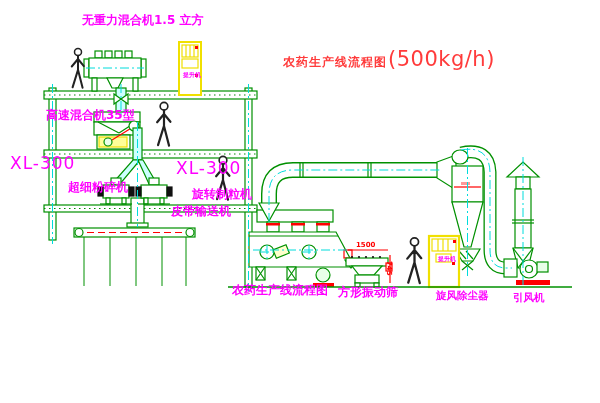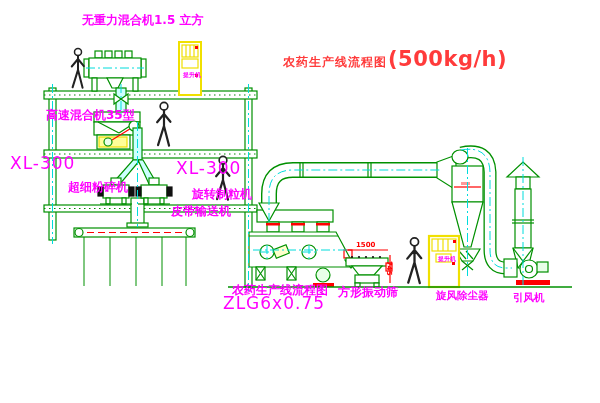--- a/index.html
+++ b/index.html
@@ -7,21 +7,21 @@
          font-family:"DejaVu Sans","Liberation Sans",sans-serif;}
   #art{position:absolute;left:0;top:0;}
   .lbl{position:absolute;white-space:nowrap;color:#ff00ff;line-height:1;}
   .lbl-sm{font-size:12px;font-weight:bold;letter-spacing:0px;}
   .lbl-md{font-size:10.5px;font-weight:bold;}
   .lbl-model{font-size:17px;font-weight:normal;letter-spacing:1px;}
   .lbl-tiny{font-size:6px;font-weight:bold;}
   .lbl-dim{font-size:7px;color:#ff0000;font-weight:bold;}
   #title{position:absolute;left:283px;top:47px;color:#ff3b3b;display:flex;align-items:baseline;}
   #title .cn{font-size:12px;font-weight:bold;letter-spacing:1px;}
-  #title .cap{font-size:21px;font-weight:bold;margin-left:1px;letter-spacing:0.5px;}
+  #title .cap{font-size:21px;font-weight:normal;margin-left:1px;letter-spacing:0.5px;}
   .rot90{transform:rotate(90deg);transform-origin:left top;}
 </style>
 </head>
 <body>
 
 <div id="stage">
 
 <svg id="art" width="600" height="403" viewBox="0 0 600 403">
   <defs>
     <symbol id="person" viewBox="0 0 24 52">
@@ -256,21 +256,20 @@
 
 <div class="lbl lbl-model" style="left:10px;top:155px;">XL-300</div>
 <div class="lbl lbl-sm" style="left:20px;top:181px;margin-left:48px;">超细粉碎机</div>
 
 <div class="lbl lbl-model" style="left:176px;top:160px;">XL-300</div>
 <div class="lbl lbl-sm" style="left:176px;top:188px;margin-left:16px;">旋转制粒机</div>
 
 <div class="lbl lbl-sm" style="left:131px;top:205px;padding-left:40px;">皮带输送机</div>
 
 <div class="lbl lbl-sm" style="left:232px;top:284px;">农药生产线流程图</div>
-<div class="lbl lbl-model" style="left:223px;top:295px;">ZLG6x0.75</div>
 
 <div class="lbl lbl-sm" style="left:338px;top:286px;">方形振动筛</div>
 
 <div class="lbl lbl-md" style="left:436px;top:290px;">旋风除尘器</div>
 
 <div class="lbl lbl-md" style="left:513px;top:292px;">引风机</div>
 
 <div class="lbl lbl-tiny" style="left:183px;top:72px;">提升机</div>
 <div class="lbl lbl-tiny" style="left:438px;top:256px;">提升机</div>
 

